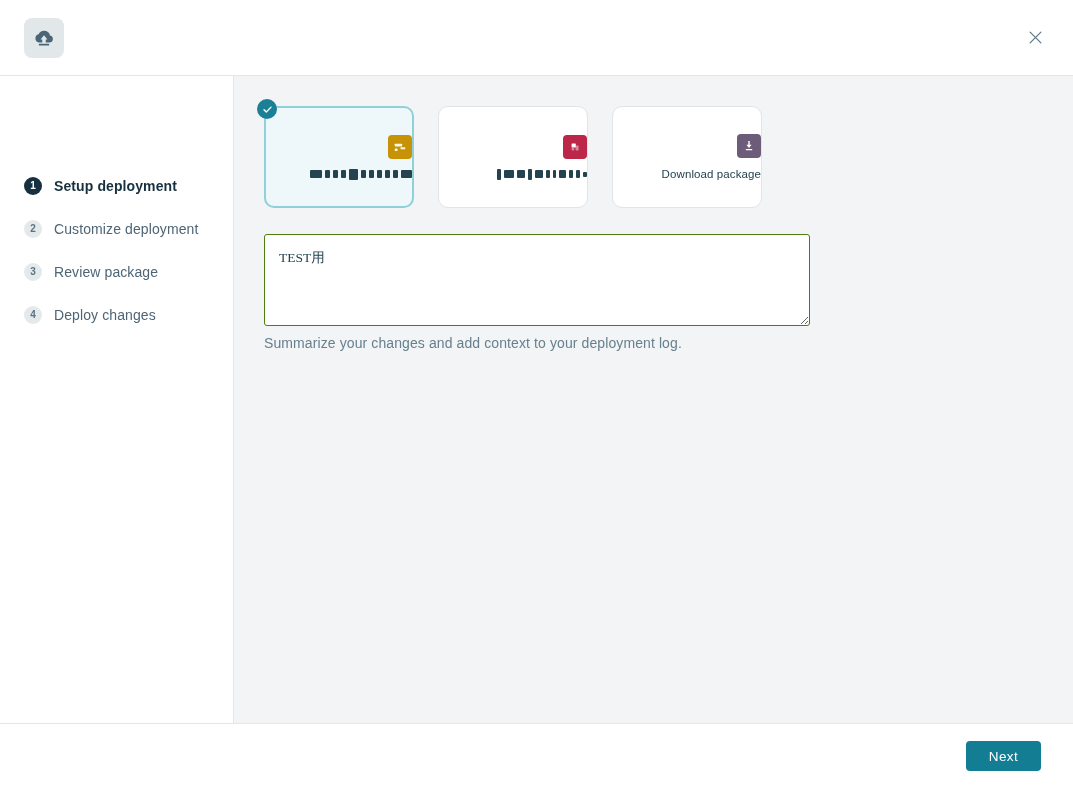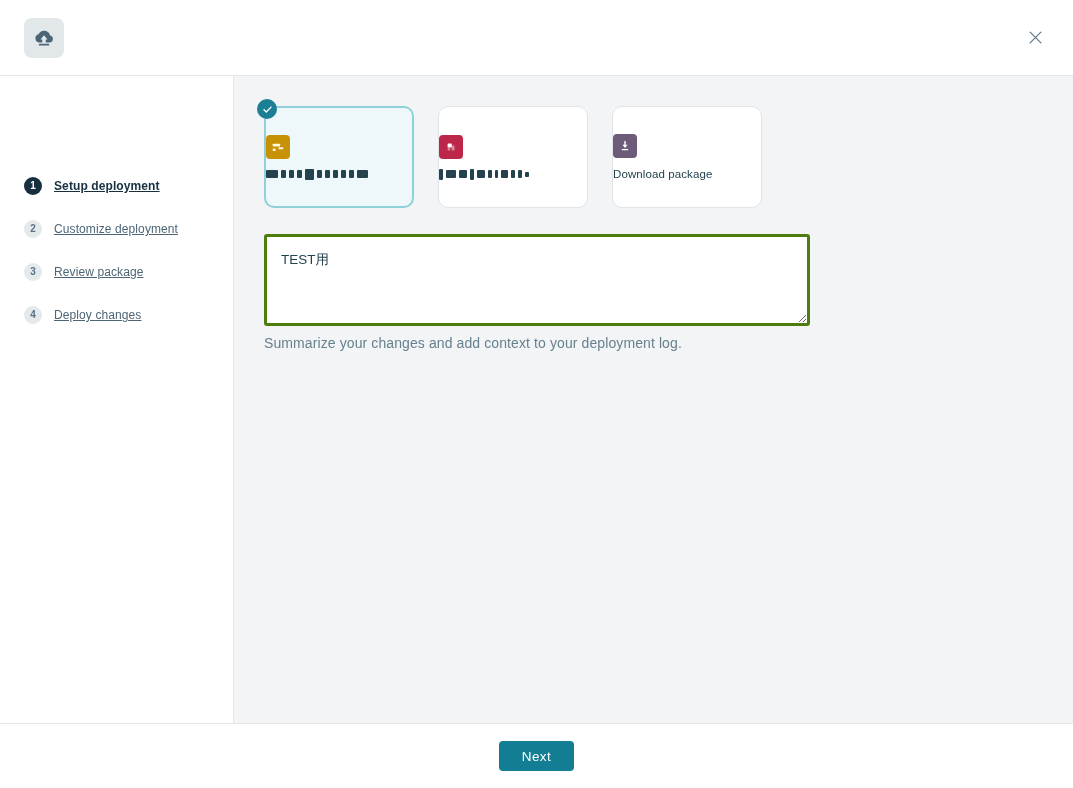--- a/index.html
+++ b/index.html
@@ -104,24 +104,23 @@
     background: #e4e9ec;
     color: #5b7385;
   }
 
   .step.active .step-num {
     background: #16303f;
     color: #ffffff;
   }
 
   .step-label {
-    font-size: 12px;
+    font-size: 14px;
     color: #4d6575;
     letter-spacing: 0.1px;
-    text-decoration: underline;
   }
 
   .step.active .step-label {
     color: #16303f;
     font-weight: bold;
   }
 
   
   .main {
     flex: 1 1 auto;
@@ -155,21 +154,21 @@
   }
 
   .card {
     width: 150px;
     height: 102px;
     background: #ffffff;
     border: 1px solid #e0e5e9;
     border-radius: 10px;
     display: flex;
     flex-direction: column;
-    align-items: flex-start;
+    align-items: flex-end;
     justify-content: center;
     gap: 10px;
     position: relative;
     cursor: pointer;
   }
 
   .card.selected {
     background: #eef7f9;
     border: 2px solid #8fd0d9;
   }
@@ -221,25 +220,25 @@
     height: 8px;
     border-radius: 1px;
   }
 
   
   .notes-wrap { width: 546px; }
 
   .notes-area {
     width: 546px;
     height: 92px;
-    border: 3px solid #4d7c0f;
+    border: 1px solid #4d7c0f;
     border-radius: 3px;
     background: #ffffff;
     padding: 13px 14px;
-    font-family: Liberation Sans, sans-serif;
+    font-family: Liberation Serif, serif;
     font-size: 13.5px;
     color: #24434f;
     resize: vertical;
     outline: none;
     line-height: 1.45;
     display: block;
   }
 
   .notes-help {
     margin-top: 9px;
@@ -248,21 +247,21 @@
     letter-spacing: 0.1px;
   }
 
   
   .footer {
     height: 64px;
     flex: 0 0 64px;
     background: #ffffff;
     display: flex;
     align-items: center;
-    justify-content: center;
+    justify-content: flex-end;
     padding: 0 32px;
   }
 
   .next-button {
     min-width: 75px;
     height: 30px;
     background: #137d94;
     color: #ffffff;
     border: none;
     border-radius: 4px;

